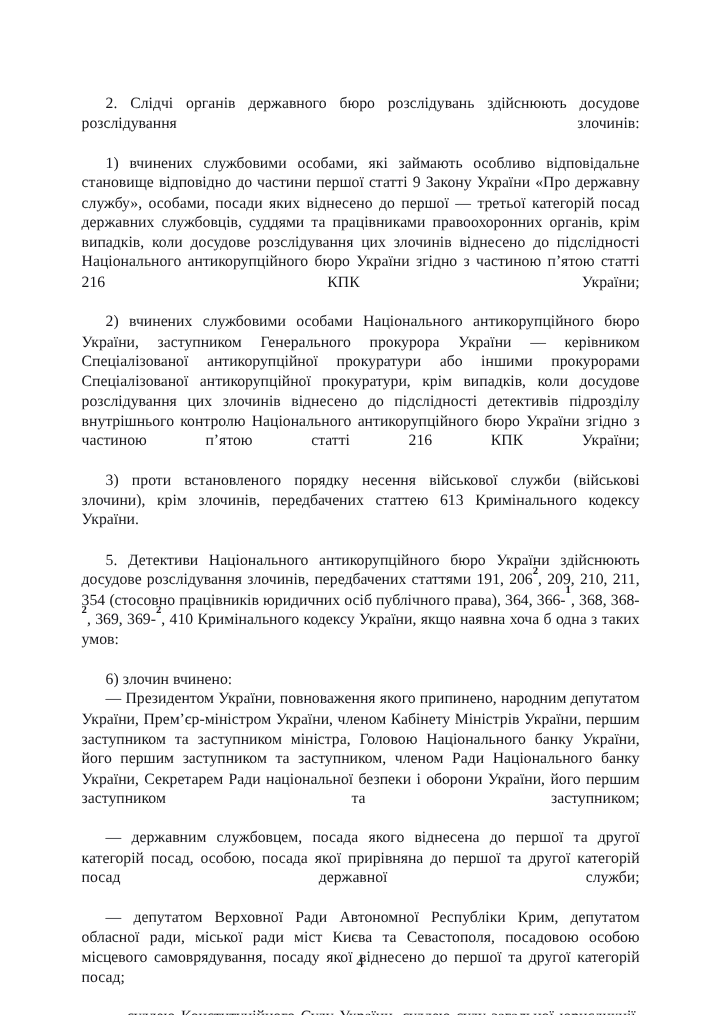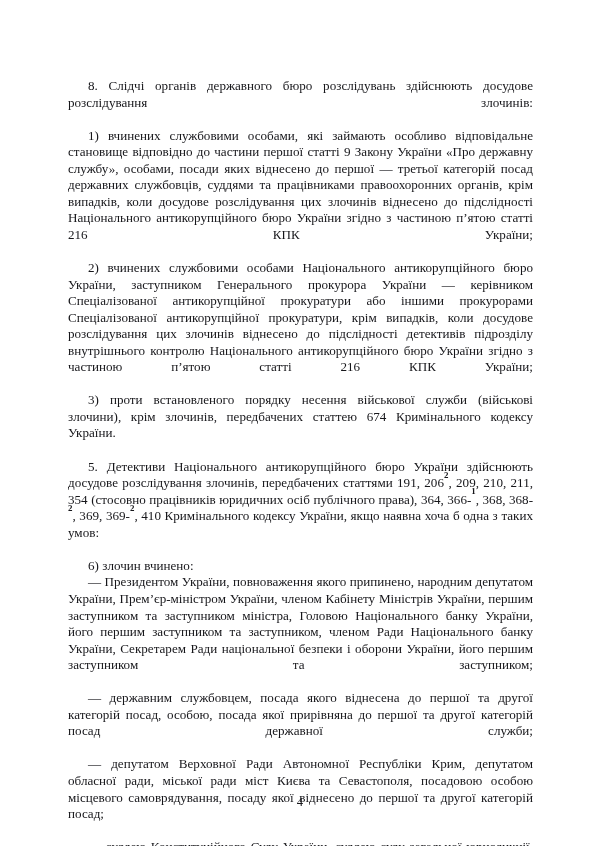--- a/index.html
+++ b/index.html
@@ -76,27 +76,27 @@
     color: #16161a;
   }
 </style>
 </head>
 <body>
 
 <div class="page">
 
   <div class="text-column">
 
-    <p class="para">8. Слідчі органів державного бюро розслідувань здійснюють досудове розслідування злочинів:</p>
+    <p class="para">2. Слідчі органів державного бюро розслідувань здійснюють досудове розслідування злочинів:</p>
 
     <p class="para">1) вчинених службовими особами, які займають особливо відповідальне становище відповідно до частини першої статті 9 Закону України «Про державну службу», особами, посади яких віднесено до першої — третьої категорій посад державних службовців, суддями та працівниками правоохоронних органів, крім випадків, коли досудове розслідування цих злочинів віднесено до підслідності Національного антикорупційного бюро України згідно з частиною п’ятою статті 216 КПК України;</p>
 
     <p class="para">2) вчинених службовими особами Національного антикорупційного бюро України, заступником Генерального прокурора України — керівником Спеціалізованої антикорупційної прокуратури або іншими прокурорами Спеціалізованої антикорупційної прокуратури, крім випадків, коли досудове розслідування цих злочинів віднесено до підслідності детективів підрозділу внутрішнього контролю Національного антикорупційного бюро України згідно з частиною п’ятою статті 216 КПК України;</p>
 
-    <p class="para">3) проти встановленого порядку несення військової служби (військові злочини), крім злочинів, передбачених статтею 674 Кримінального кодексу України.</p>
+    <p class="para">3) проти встановленого порядку несення військової служби (військові злочини), крім злочинів, передбачених статтею 613 Кримінального кодексу України.</p>
 
     <p class="para">5. Детективи Національного антикорупційного бюро України здійснюють досудове розслідування злочинів, передбачених статтями 191, 206<sup>2</sup>, 209, 210, 211, 354 (стосовно працівників юридичних осіб публічного права), 364, 366-<sup>1</sup>, 368, 368-<sup>2</sup>, 369, 369-<sup>2</sup>, 410 Кримінального кодексу України, якщо наявна хоча б одна з таких умов:</p>
 
     <p class="para no-stretch">6) злочин вчинено:</p>
 
     <p class="para">— Президентом України, повноваження якого припинено, народним депутатом України, Прем’єр-міністром України, членом Кабінету Міністрів України, першим заступником та заступником міністра, Головою Національного банку України, його першим заступником та заступником, членом Ради Національного банку України, Секретарем Ради національної безпеки і оборони України, його першим заступником та заступником;</p>
 
     <p class="para">— державним службовцем, посада якого віднесена до першої та другої категорій посад, особою, посада якої прирівняна до першої та другої категорій посад державної служби;</p>
 
     <p class="para">— депутатом Верховної Ради Автономної Республіки Крим, депутатом обласної ради, міської ради міст Києва та Севастополя, посадовою особою місцевого самоврядування, посаду якої віднесено до першої та другої категорій посад;</p>

